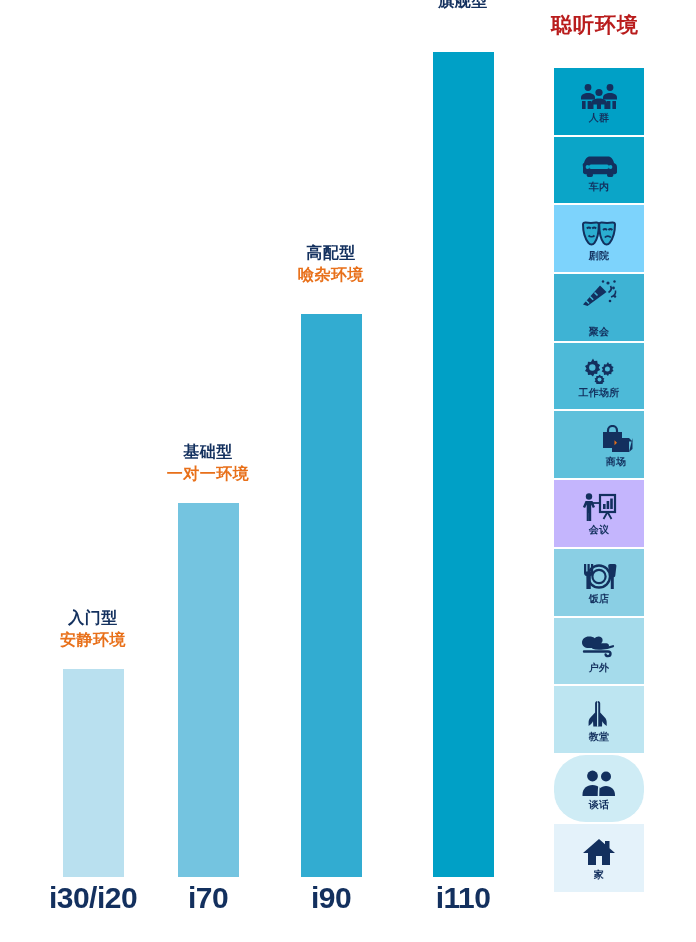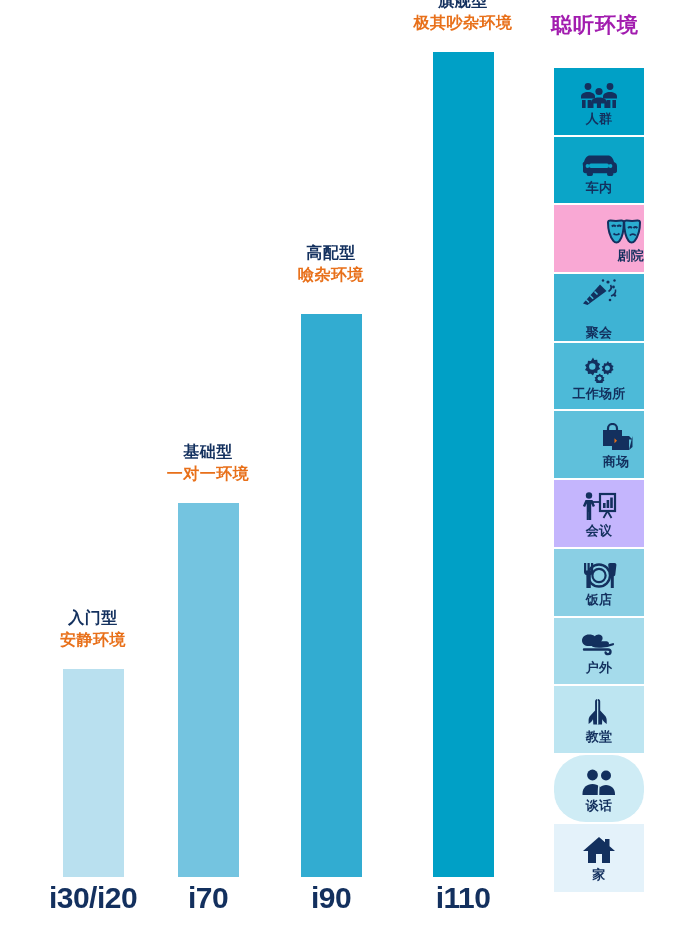--- a/index.html
+++ b/index.html
@@ -87,21 +87,21 @@
   }
 
   .env-title {
     position: absolute;
     top: 11px;
     left: 0;
     width: 110px;
     text-align: center;
     font-size: 21px;
     font-weight: bold;
-    color: #a21caf;
+    color: #b91c1c;
     letter-spacing: 1px;
   }
 
   .env-list {
     position: absolute;
     left: 14px;
     top: 68px;
     width: 90px;
   }
 
@@ -120,21 +120,21 @@
   .env-icon {
     height: 30px;
     display: flex;
     align-items: flex-end;
     justify-content: center;
   }
 
   .env-icon svg { display: block; }
 
   .env-label {
-    font-size: 13px;
+    font-size: 10px;
     font-weight: bold;
     color: #13305e;
     line-height: 1;
     margin-top: 4px;
     white-space: nowrap;
     letter-spacing: 0.3px;
   }
 </style>
 </head>
 <body>
@@ -166,21 +166,20 @@
         <div class="bar-model">高配型</div>
         <div class="bar-env">噞杂环境</div>
       </div>
       <div class="bar-rect" style="top:330px;height:563px;background:#32acd1;"></div>
       <div class="bar-tick">i90</div>
     </div>
 
     <div class="bar-group" style="left:401px;">
       <div class="bar-labels" style="top:6px;">
         <div class="bar-model">旗舰型</div>
-        <div class="bar-env">极其吵杂环境</div>
       </div>
       <div class="bar-rect" style="top:68px;height:825px;background:#00a0c6;"></div>
       <div class="bar-tick">i110</div>
     </div>
 
   </div>
 
   <div class="env-panel">
 
     <div class="env-title">聪听环境</div>
@@ -212,21 +211,21 @@
           <svg width="38" height="24" viewBox="0 0 38 24" fill="#13305e">
             <path d="M4 9c1-4.2 3-6.6 6-6.6h18c3 0 5 2.4 6 6.6 2 .6 3 2.2 3 4.4v4.6c0 1.3-1 2.2-2.3 2.2h-1.4v1.4c0 .8-.7 1.4-1.6 1.4h-3c-.9 0-1.6-.6-1.6-1.4v-1.4H12.9v1.4c0 .8-.7 1.4-1.6 1.4h-3c-.9 0-1.6-.6-1.6-1.4v-1.4H5.3C4 20.2 3 19.3 3 18v-4.6C3 11.2 2 9.6 4 9z"></path>
             <rect x="9" y="10.6" width="20" height="4.4" rx="2" fill="#0ba5c8"></rect>
             <circle cx="7.5" cy="13" r="1.9" fill="#0ba5c8"></circle>
             <circle cx="30.5" cy="13" r="1.9" fill="#0ba5c8"></circle>
           </svg>
         </div>
         <div class="env-label">车内</div>
       </div>
 
-      <div class="env-card" style="background:#f9a8d4;align-items:flex-end;">
+      <div class="env-card" style="background:#7dd3fc;">
         <div class="env-icon">
           <svg width="40" height="27" viewBox="0 0 40 27" fill="none" stroke="#13305e" stroke-width="2">
             <path d="M4 4.5c0-1.4 1.2-2.2 2.6-2 3.4.6 7.2.6 10.6 0 1.4-.2 2.6.6 2.6 2 0 8-1.4 14.5-4.3 18.3-1.7 2.2-4.4 2.2-6.1 0C6.4 19 4 12.5 4 4.5z" fill="#2badd0"></path>
             <path d="M20.2 4.5c0-1.4 1.2-2.2 2.6-2 3.4.6 7.2.6 10.6 0 1.4-.2 2.6.6 2.6 2 0 8-2.4 14.5-5.3 18.3-1.7 2.2-4.4 2.2-6.1 0-2.9-3.8-4.4-10.3-4.4-18.3z" fill="#2badd0"></path>
             <path d="M7.8 8.5c1.2-1.2 2.8-1.2 4 0M13.2 8.5c1.2-1.2 2.8-1.2 4 0" stroke-width="1.8"></path>
             <path d="M9.5 15.5c1.6 1.6 4.4 1.6 6 0" stroke-width="1.8"></path>
             <path d="M24 10c1.2-1.2 2.8-1.2 4 0M29.4 10c1.2-1.2 2.8-1.2 4 0" stroke-width="1.8"></path>
             <path d="M25.8 17.5c1.6-1.8 4.4-1.8 6 0" stroke-width="1.8"></path>
           </svg>
         </div>

